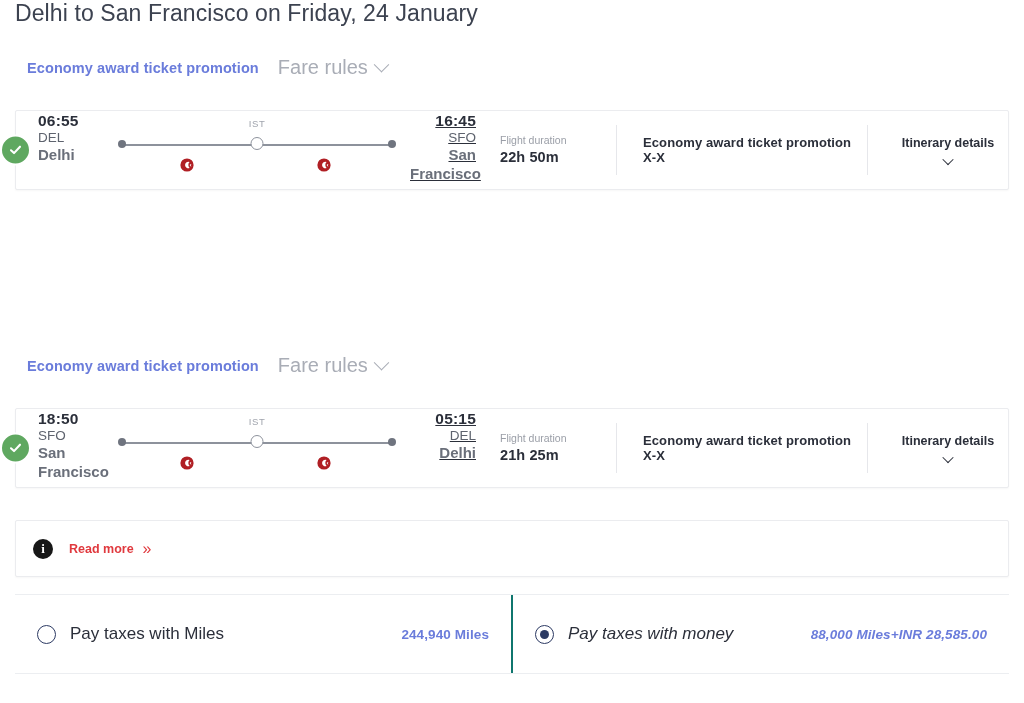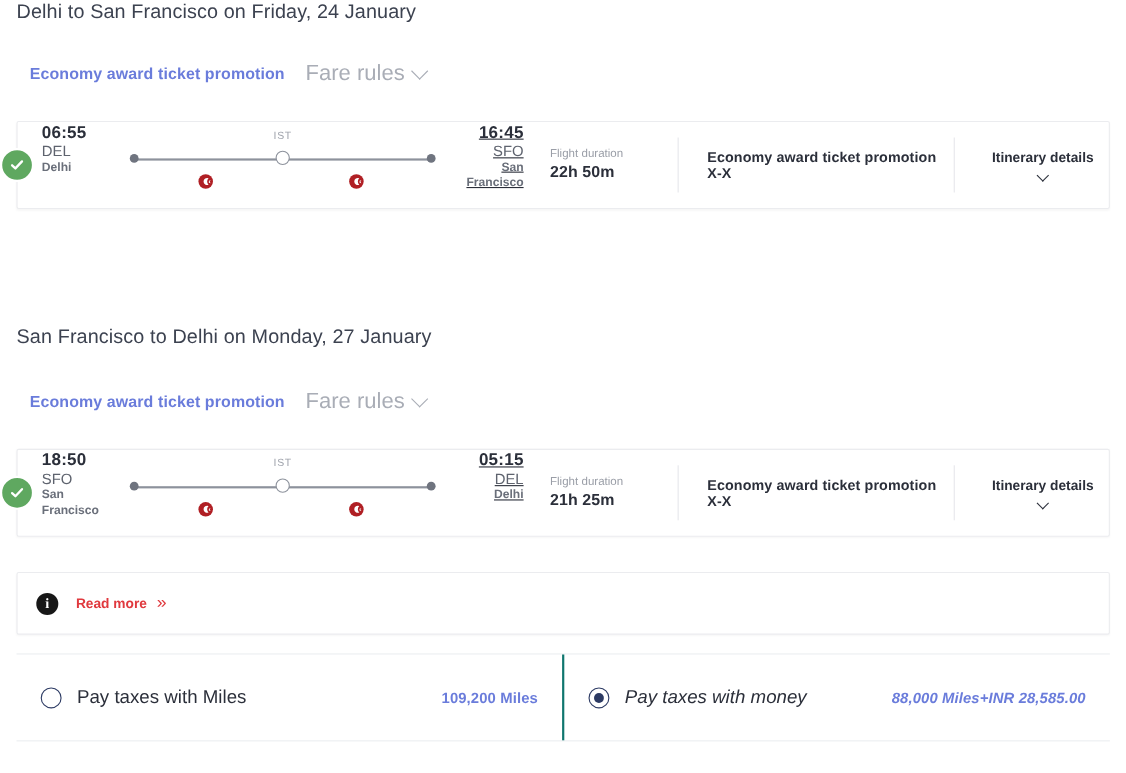--- a/index.html
+++ b/index.html
@@ -10,21 +10,21 @@
     background: #ffffff;
     font-family: "Liberation Sans", sans-serif;
     color: #2b2f3a;
     overflow: hidden;
   }
 
   .page { position: relative; width: 1024px; height: 703px; }
 
   
   .trip-title {
-    font-size: 18px;
+    font-size: 23px;
     font-weight: 400;
     color: #3c4250;
     letter-spacing: .1px;
     white-space: nowrap;
   }
 
   
   .fare-row {
     display: flex;
     align-items: center;
@@ -106,21 +106,21 @@
     font-weight: 700;
     color: #2b2f3a;
     letter-spacing: .2px;
   }
   .ep-code {
     font-size: 13.5px;
     font-weight: 400;
     color: #5e636e;
   }
   .ep-city {
-    font-size: 11px;
+    font-size: 15px;
     font-weight: 700;
     color: #6a6f7a;
     line-height: 1.25;
   }
 
   .route {
     position: relative;
     flex: 1;
     height: 80px;
     margin: 0 10px;
@@ -436,23 +436,20 @@
 
     <div class="vdiv"></div>
 
     <div class="itin-cell">
       <span>Itinerary details</span>
       <i class="chev"></i>
     </div>
   </div>
 
 
-  <div style="position:absolute;left:15px;top:296px;">
-    <div class="trip-title">San Francisco to Delhi on Monday, 27 January</div>
-  </div>
 
   <div class="fare-row" style="position:absolute;left:27px;top:354px;">
     <span class="fare-name">Economy award ticket promotion</span>
     <span class="fare-rules">
       <span>Fare rules</span>
       <i class="chev"></i>
     </span>
   </div>
 
   <div class="flight-card" style="top:408px;">
@@ -518,21 +515,21 @@
   <div class="baggage">
     <span class="info-icon">i</span>
     <span class="read-more">Read more</span>
     <span class="dbl-chev">»</span>
   </div>
 
   <div class="pay-wrap">
     <div class="pay-col">
       <span class="radio"></span>
       <span class="pay-label">Pay taxes with Miles</span>
-      <span class="pay-amount">109,200 Miles</span>
+      <span class="pay-amount">244,940 Miles</span>
     </div>
     <div class="pay-col">
       <span class="radio checked"></span>
       <span class="pay-label">Pay taxes with money</span>
       <span class="pay-amount">88,000 Miles+INR 28,585.00</span>
     </div>
   </div>
 
 </div>
 

